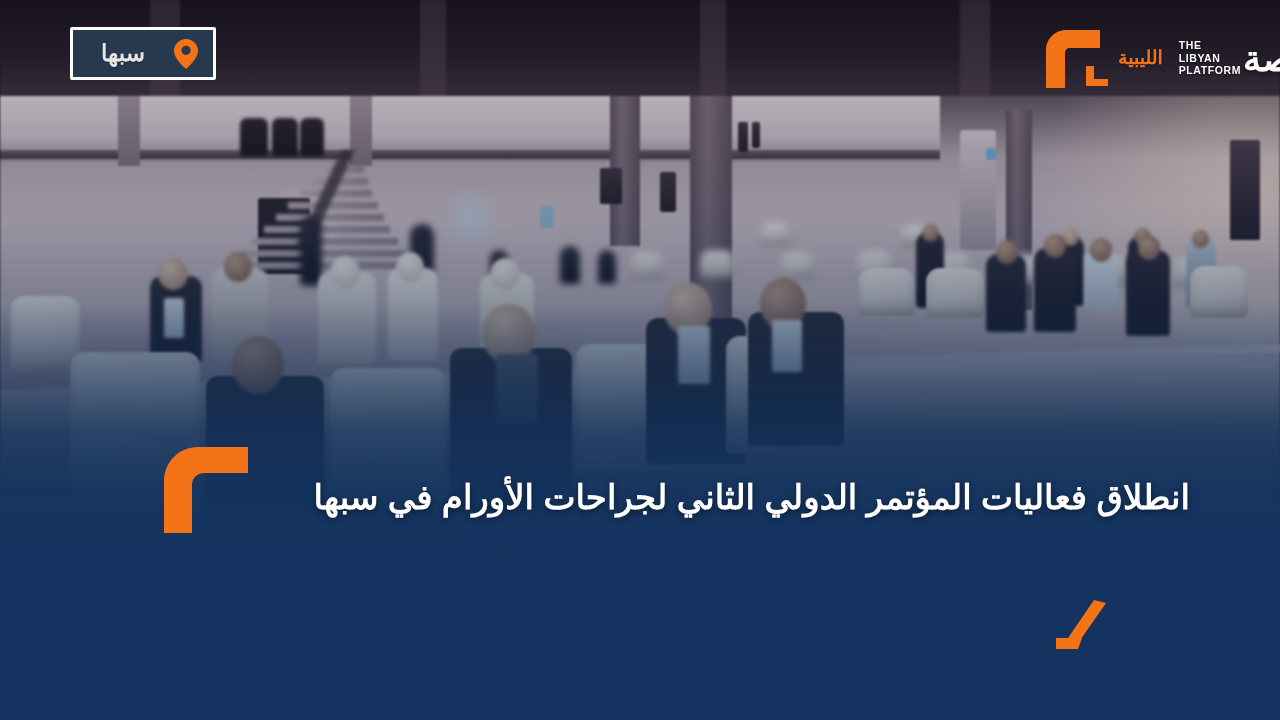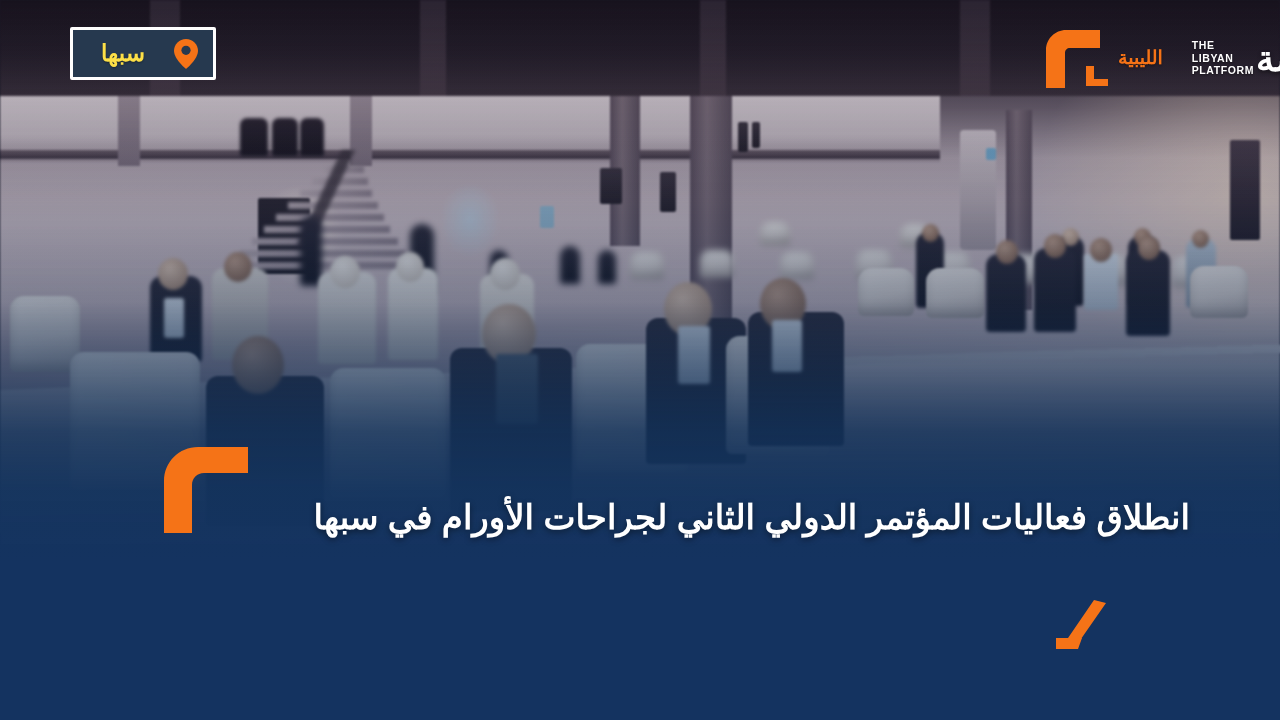--- a/index.html
+++ b/index.html
@@ -171,21 +171,21 @@
     background:#26394f;
     border:3px solid #ffffff;
     border-radius:2px;
     display:flex; align-items:center; gap:8px;
     padding:0 14px 0 10px;
     flex-direction:row;
   }
   #loc-badge .pin { width:26px; height:32px; position:relative; flex:0 0 auto; }
   #loc-badge .pin svg { display:block; }
   #loc-badge .label {
-    color:#fde047; font-size:23px; font-weight:700;
+    color:#e5e5e5; font-size:23px; font-weight:700;
     letter-spacing:0; line-height:1; margin-right:2px;
     text-shadow:0 1px 2px rgba(0,0,0,.35);
     flex:1; text-align:center;
   }
 
   
   #brand {
     position:absolute; right:14px; top:14px;
     width:230px; height:88px;
     display:flex; flex-direction:row-reverse; align-items:center; justify-content:flex-start;
@@ -201,25 +201,25 @@
   .brand-sub-row { display:flex; flex-direction:row-reverse; align-items:center; gap:16px; }
   .brand-ar2 {
     color:#f57317; font-size:19px; font-weight:700; line-height:1;
     text-shadow:0 1px 2px rgba(0,0,0,.4);
   }
   .brand-en {
     color:#ffffff; font-size:10.5px; font-weight:700; line-height:1.22;
     letter-spacing:.6px; direction:ltr; text-align:left;
     text-shadow:0 1px 2px rgba(0,0,0,.5);
   }
-  .brand-en span { display:block;margin-left:13px; }
+  .brand-en span { display:block; }
 
   
   #headline-block {
-    position:absolute; right:90px; top:490px;
+    position:absolute; right:90px; top:470px;
     width:1010px;
     text-align:right;
   }
   #headline {
     color:#ffffff;
     font-size:34px;
     font-weight:700;
     line-height:1.62;
     letter-spacing:0;
     text-shadow:0 2px 6px rgba(0,0,0,.45);

